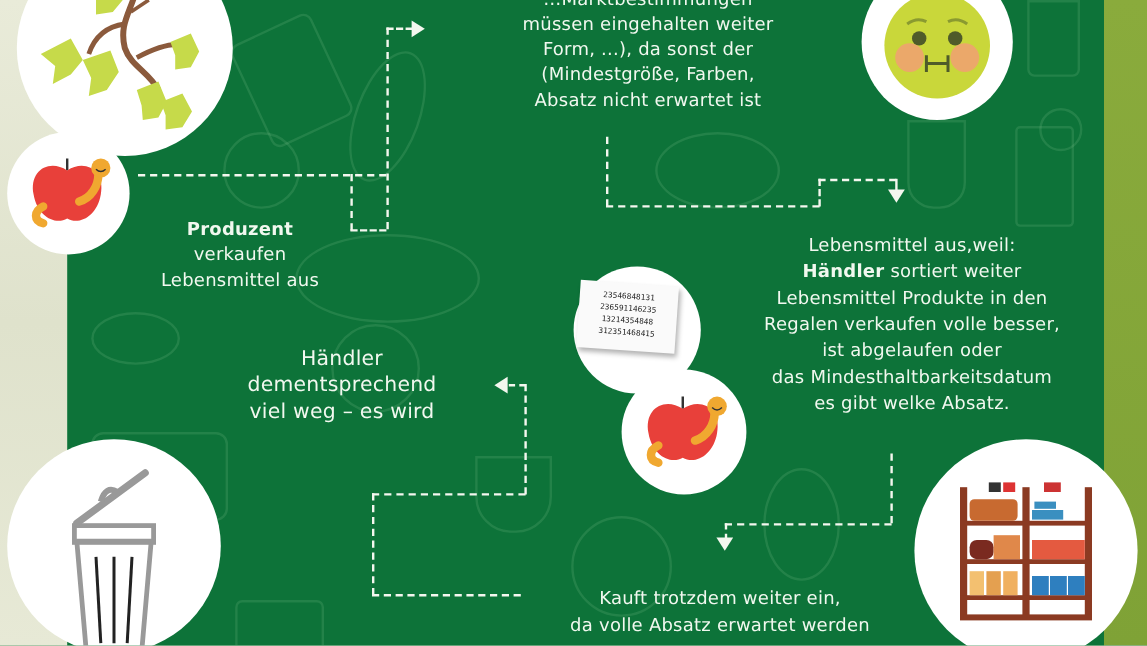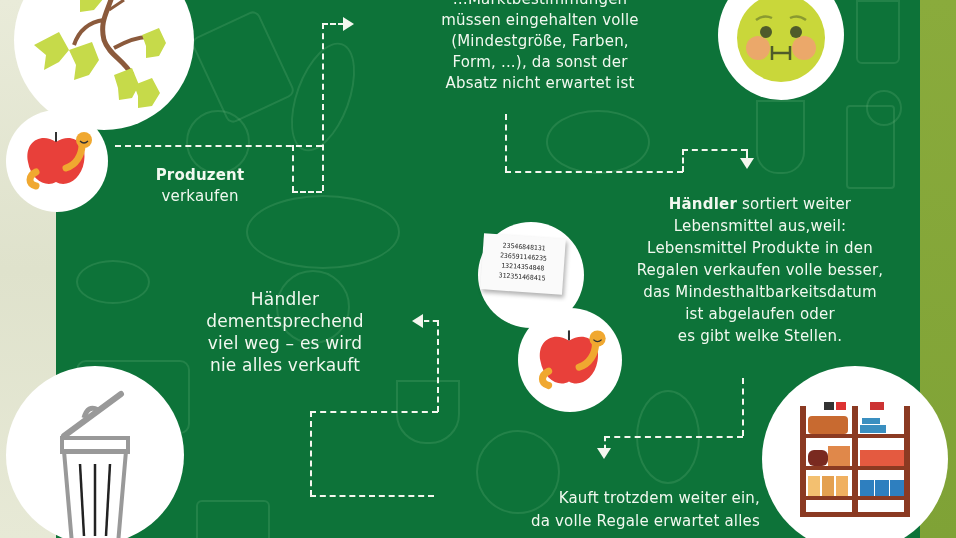--- a/index.html
+++ b/index.html
@@ -155,44 +155,44 @@
     <rect x="60" y="110" width="12" height="20" fill="#e4a050"></rect>
     <rect x="74" y="110" width="12" height="20" fill="#f0b060"></rect>
     <rect x="98" y="114" width="14" height="16" fill="#2e7fbf"></rect>
     <rect x="113" y="114" width="14" height="16" fill="#2e7fbf"></rect>
     <rect x="128" y="114" width="14" height="16" fill="#2e7fbf"></rect>
   </svg>
 </div>
 
 <div class="txt" style="left:380px;top:-11px;width:320px;">
   <div>…Marktbestimmungen</div>
-  <div>müssen eingehalten volle</div>
+  <div>müssen eingehalten weiter</div>
+  <div>Form, ...), da sonst der</div>
   <div>(Mindestgröße, Farben,</div>
-  <div>Form, ...), da sonst der</div>
   <div>Absatz nicht erwartet ist</div>
 </div>
 
-<div class="txt" style="left:110px;top:165px;width:180px;">
+<div class="txt" style="left:110px;top:181px;width:180px;">
   <div><b>Produzent</b></div>
   <div>verkaufen</div>
+  <div>Lebensmittel aus</div>
 </div>
 
 <div class="txt" style="left:610px;top:193px;width:300px;line-height:22px;">
+  <div>Lebensmittel aus,weil:</div>
   <div><b>Händler</b><span> sortiert weiter</span></div>
-  <div>Lebensmittel aus,weil:</div>
   <div>Lebensmittel Produkte in den</div>
   <div>Regalen verkaufen volle besser,</div>
+  <div>ist abgelaufen oder</div>
   <div>das Mindesthaltbarkeitsdatum</div>
-  <div>ist abgelaufen oder</div>
-  <div>es gibt welke Stellen.</div>
+  <div>es gibt welke Absatz.</div>
 </div>
 
 <div class="txt" style="left:190px;top:288px;width:190px;font-size:17px;line-height:22px;">
   <div>Händler</div>
   <div>dementsprechend</div>
   <div>viel weg – es wird</div>
-  <div>nie alles verkauft</div>
 </div>
 
-<div class="txt" style="left:440px;top:487px;width:320px;line-height:23px;text-align:right;">
+<div class="txt" style="left:440px;top:487px;width:320px;line-height:23px;">
   <div>Kauft trotzdem weiter ein,</div>
-  <div>da volle Regale erwartet alles</div>
+  <div>da volle Absatz erwartet werden</div>
 </div>
 
 </body></html>

